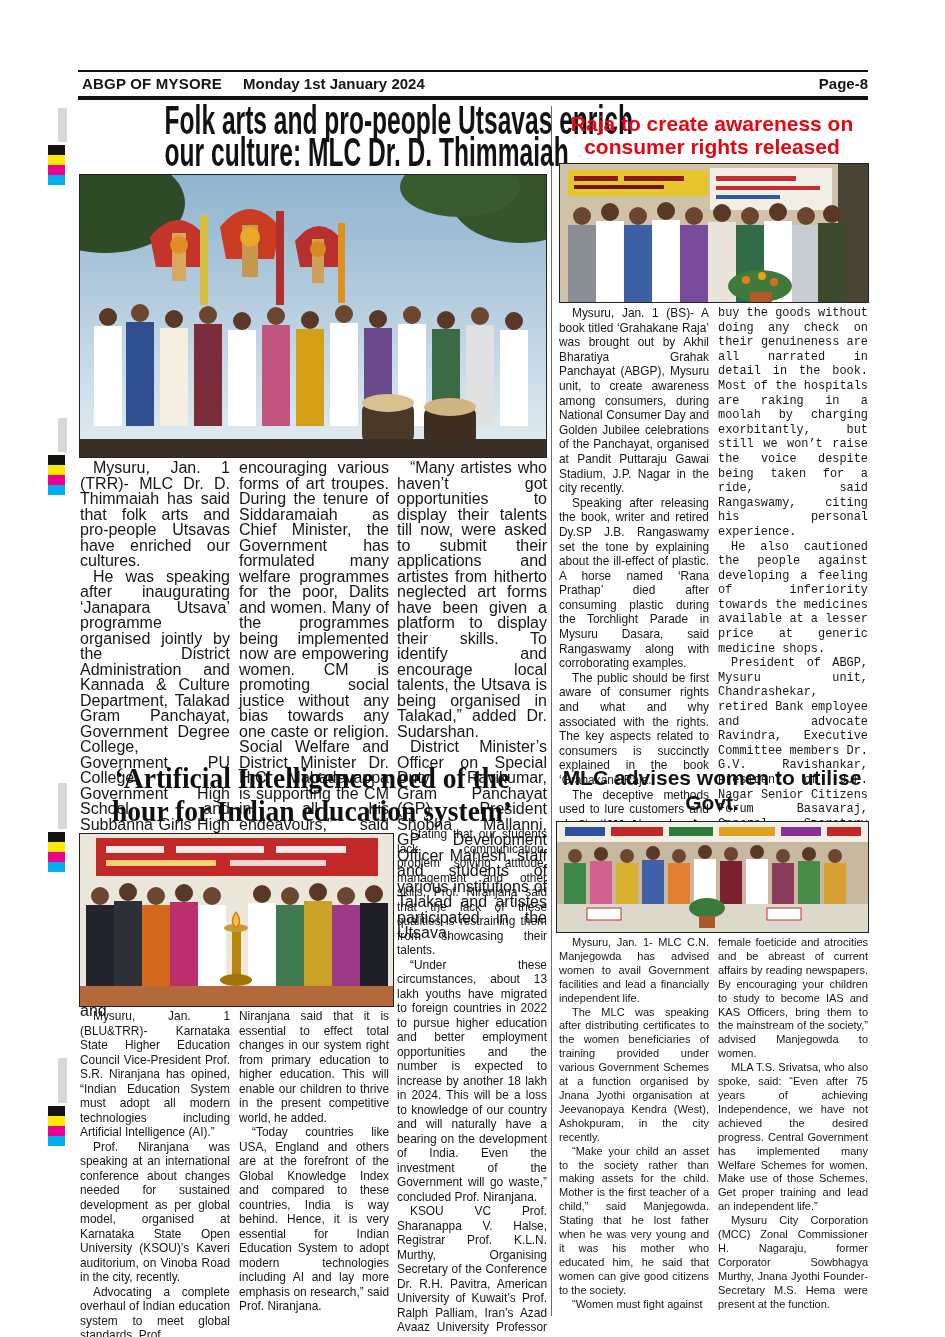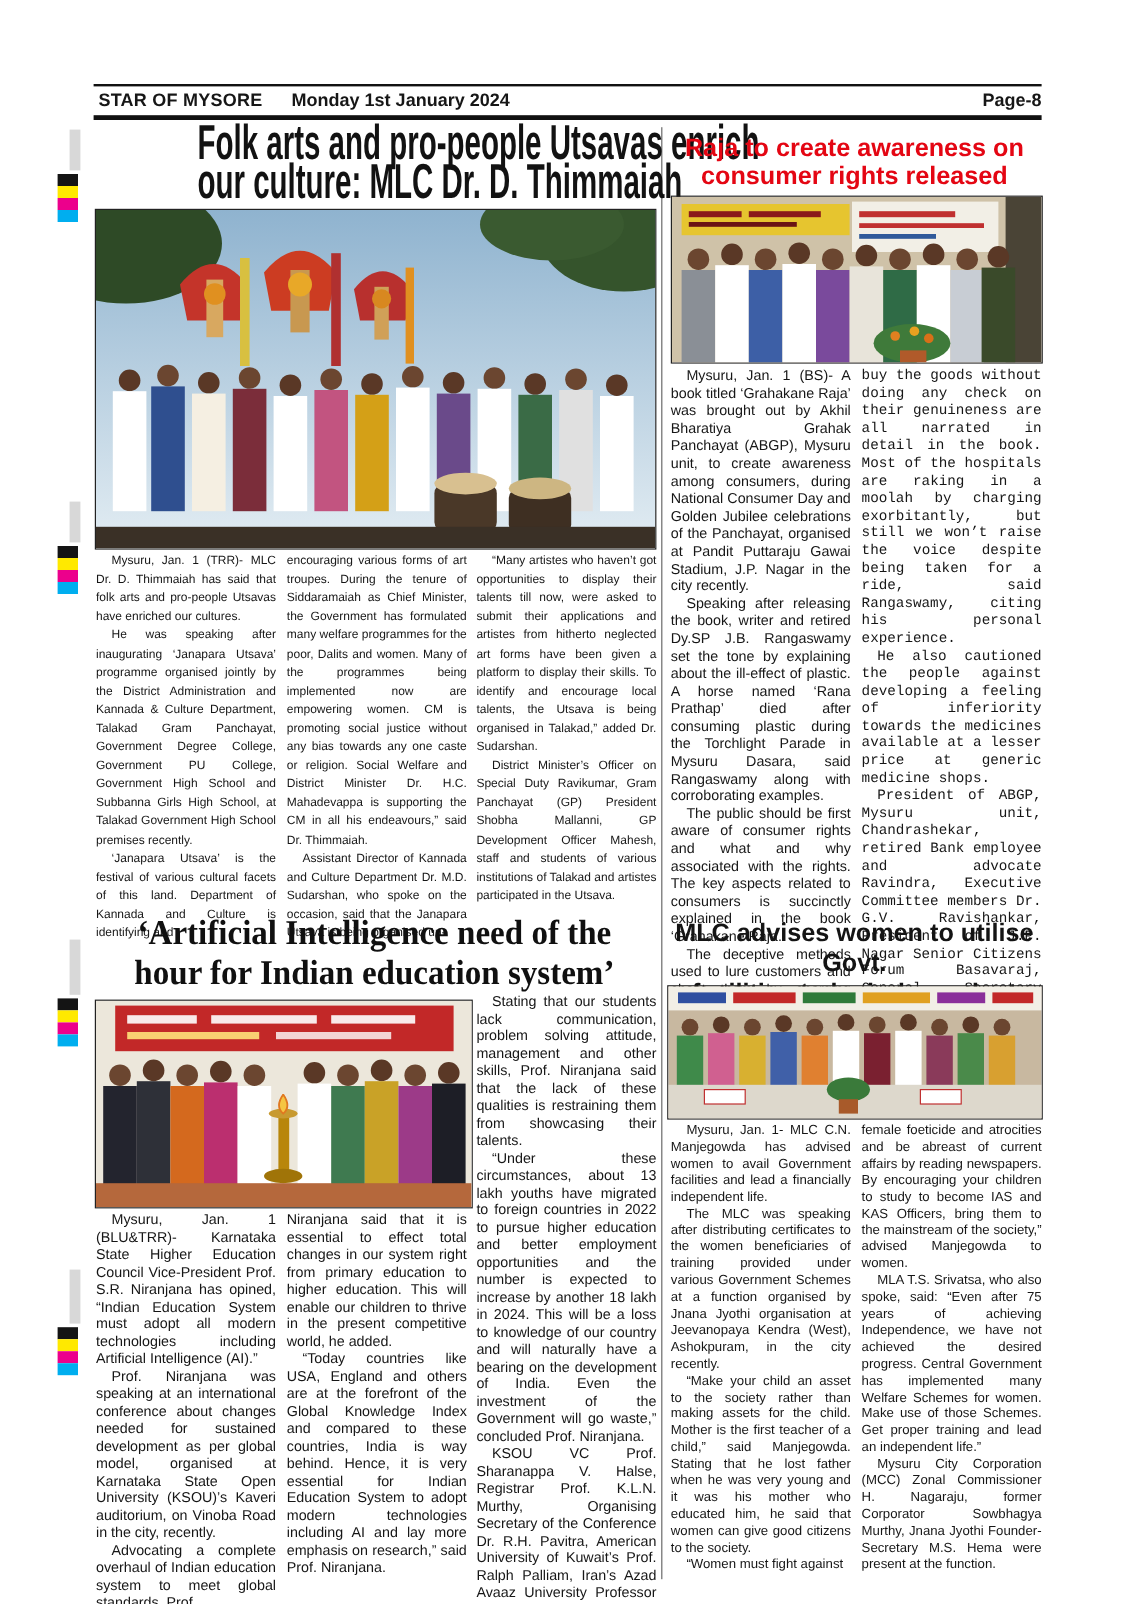--- a/index.html
+++ b/index.html
@@ -44,21 +44,21 @@
   .photo-folk { left:79px;  top:174px; }
   .photo-book { left:559px; top:163px; }
   .photo-ai   { left:79px;  top:833px; }
   .photo-mlc  { left:556px; top:821px; }
 
   
   .col { position:absolute; text-align:justify; color:#161616; }
   .col p { margin:0; text-indent:13px; }
   .col p.cont { text-indent:0; }
 
-  .folk-c { width:150px; top:460px; font-size:10px; line-height:15.5px; }
+  .folk-c { width:150px; top:460px; font-size:16px; line-height:15.5px; }
   .folk-c1 { left:80px; } .folk-c2 { left:239px; } .folk-c3 { left:397px; }
 
   .book-c { width:150px; top:306px; font-size:11.9px; line-height:14.6px; }
   .book-c1 { left:559px; } .book-c2 { left:718px;font-family:Liberation Mono, monospace; }
 
   .ai-c  { width:150px; font-size:11.9px; line-height:14.5px; }
   .ai-c1 { left:80px;  top:1009px; }
   .ai-c2 { left:239px; top:1009px; }
   .ai-c3 { left:397px; top:827px;  }
 
@@ -94,21 +94,21 @@
   <div class="reg-group" style="top:1058px">
     <div class="reg-bar" style="height:45px"></div>
     <div class="reg-sq k" style="top:48px"></div>
     <div class="reg-sq y" style="top:58px"></div>
     <div class="reg-sq m" style="top:68px"></div>
     <div class="reg-sq c" style="top:78px"></div>
   </div>
 
   <header>
     <div class="rule-top"></div>
-    <span class="mast-paper">STAR OF MYSORE</span>
+    <span class="mast-paper">ABGP OF MYSORE</span>
     <span class="mast-date">Monday 1st January 2024</span>
     <span class="mast-page">Page-8</span>
     <div class="rule-bottom"></div>
   </header>
 
   <div class="vrule"></div>
 
   <section>
     <h1 class="folk-hl" style="margin:0;font-weight:normal;">
       <span class="line">Folk arts and pro-people Utsavas enrich</span>

